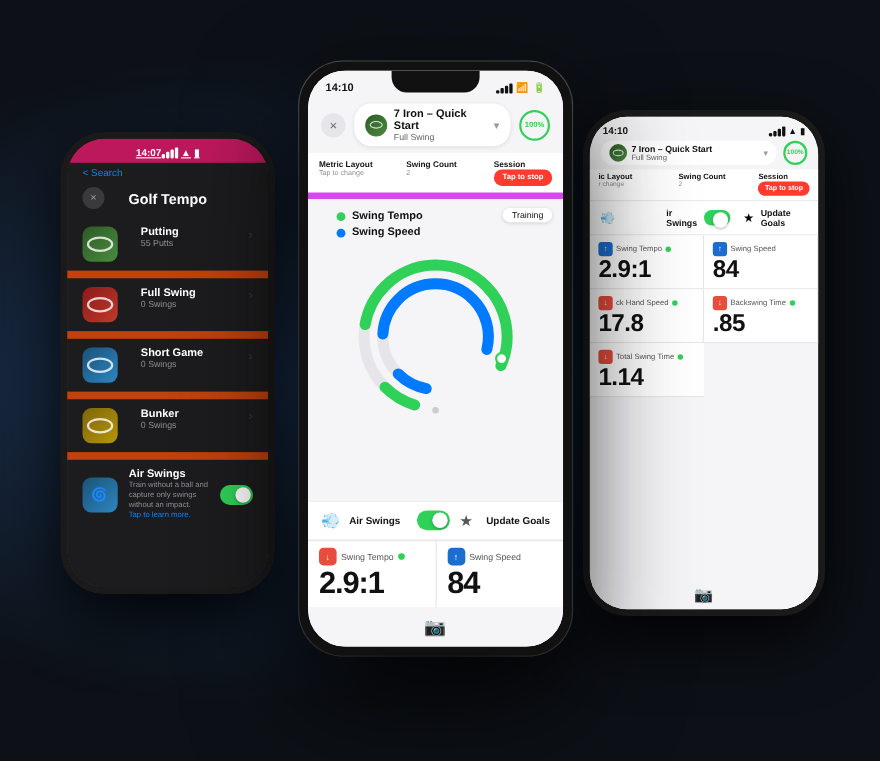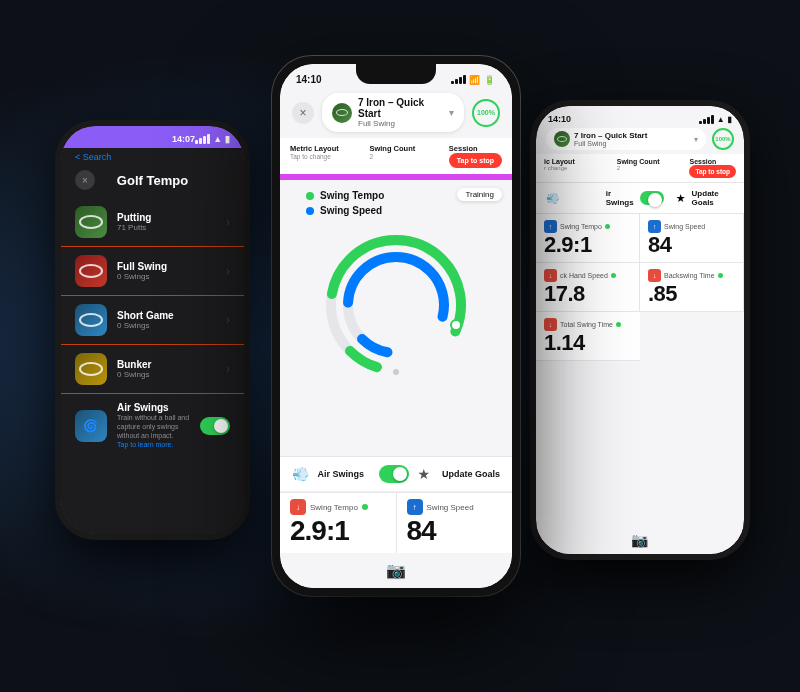--- a/index.html
+++ b/index.html
@@ -99,28 +99,29 @@
     }
 
     
     .left-screen {
       background: #1c1c1e;
       display: flex;
       flex-direction: column;
     }
 
     .left-status {
-      background: #8b5cf6;
+      background: #be185d;
       color: #fff;
       padding: 8px 14px 4px;
       display: flex;
-      justify-content: flex-end;
+      justify-content: center;
       align-items: center;
       font-size: 9px;
       font-weight: 600;
+      text-decoration: underline;
     }
 
     .left-back-row {
       padding: 4px 14px;
       color: #0a84ff;
       font-size: 9px;
       display: flex;
       align-items: flex-end;
       gap: 3px;
     }
@@ -149,24 +150,24 @@
       background: #3a3a3c;
       border-radius: 50%;
       display: flex;
       align-items: center;
       justify-content: center;
       font-size: 10px;
     }
 
     .mode-item {
       display: flex;
-      align-items: center;
+      align-items: flex-start;
       padding: 8px 14px;
-      border-bottom: 1px solid #c2410c;
-      gap: 10px;
+      border-bottom: 7px solid #c2410c;
+      gap: 21px;
     }
 
     .mode-icon {
       width: 32px;
       height: 32px;
       border-radius: 8px;
       overflow: hidden;
       flex-shrink: 0;
       display: flex;
       align-items: center;
@@ -705,21 +706,21 @@
         <span class="left-title">Golf Tempo</span>
         <div style="width:20px"></div>
       </div>
 
       <div class="mode-item">
         <div class="mode-icon mode-icon-putting">
           <div class="mode-icon-circle"></div>
         </div>
         <div class="mode-info">
           <div class="mode-name">Putting</div>
-          <div class="mode-sub">71 Putts</div>
+          <div class="mode-sub">55 Putts</div>
         </div>
         <span class="chevron-right">›</span>
       </div>
 
       <div class="mode-item">
         <div class="mode-icon mode-icon-fullswing">
           <div class="mode-icon-circle"></div>
         </div>
         <div class="mode-info">
           <div class="mode-name">Full Swing</div>

